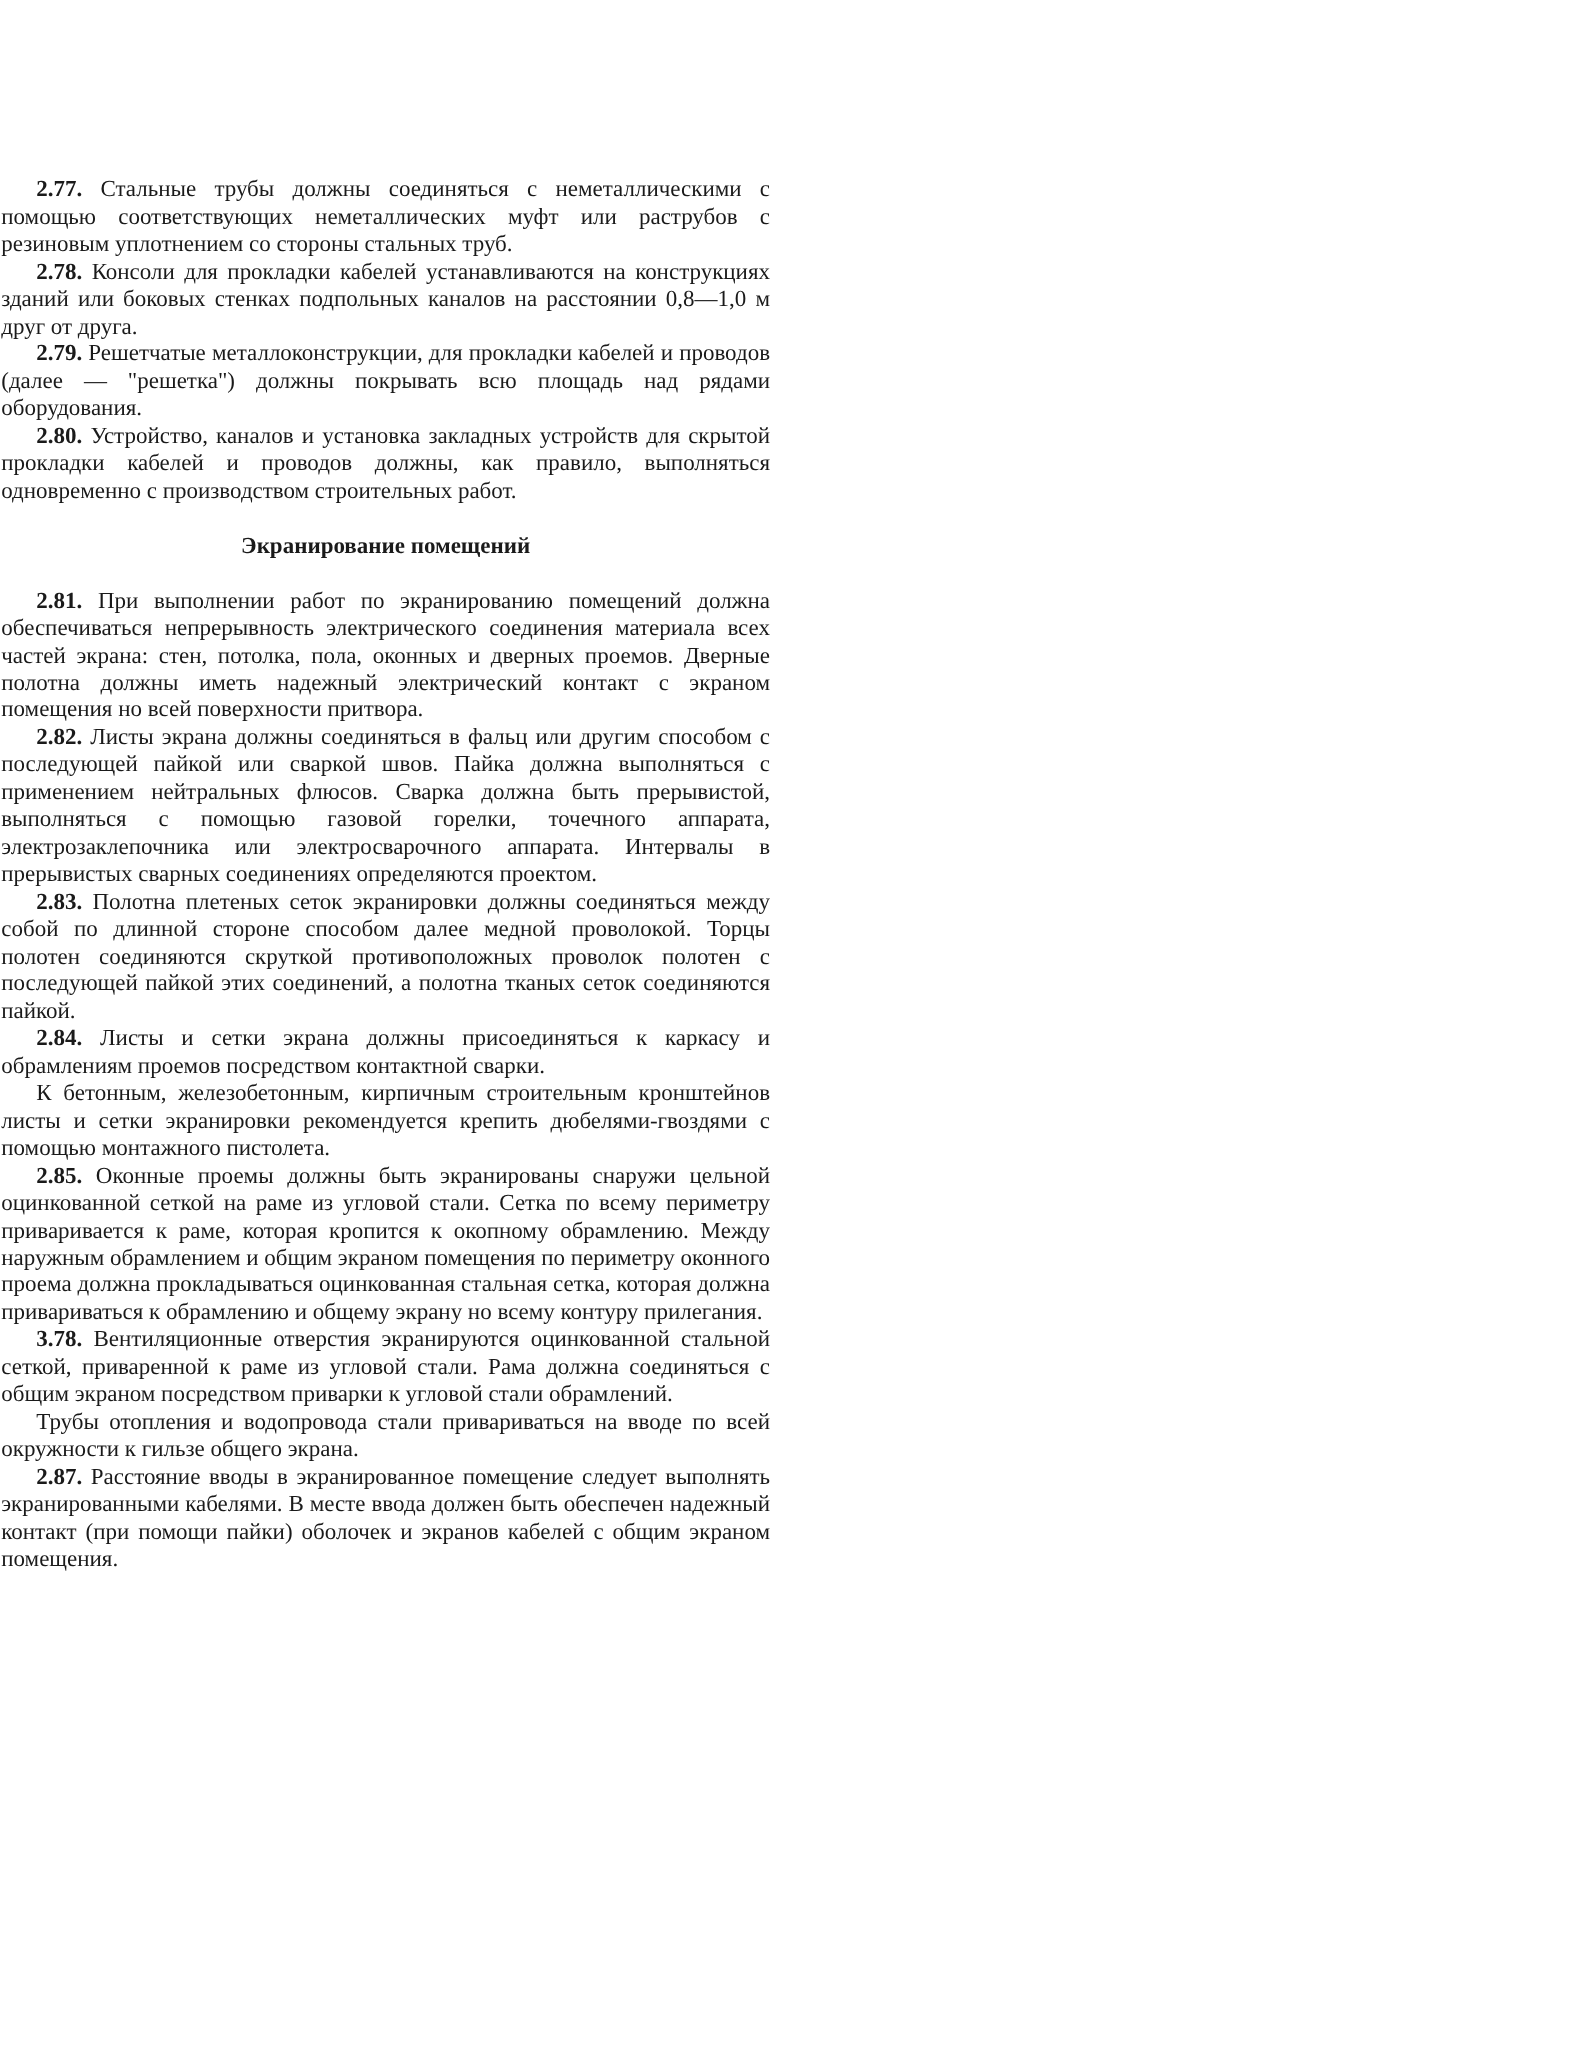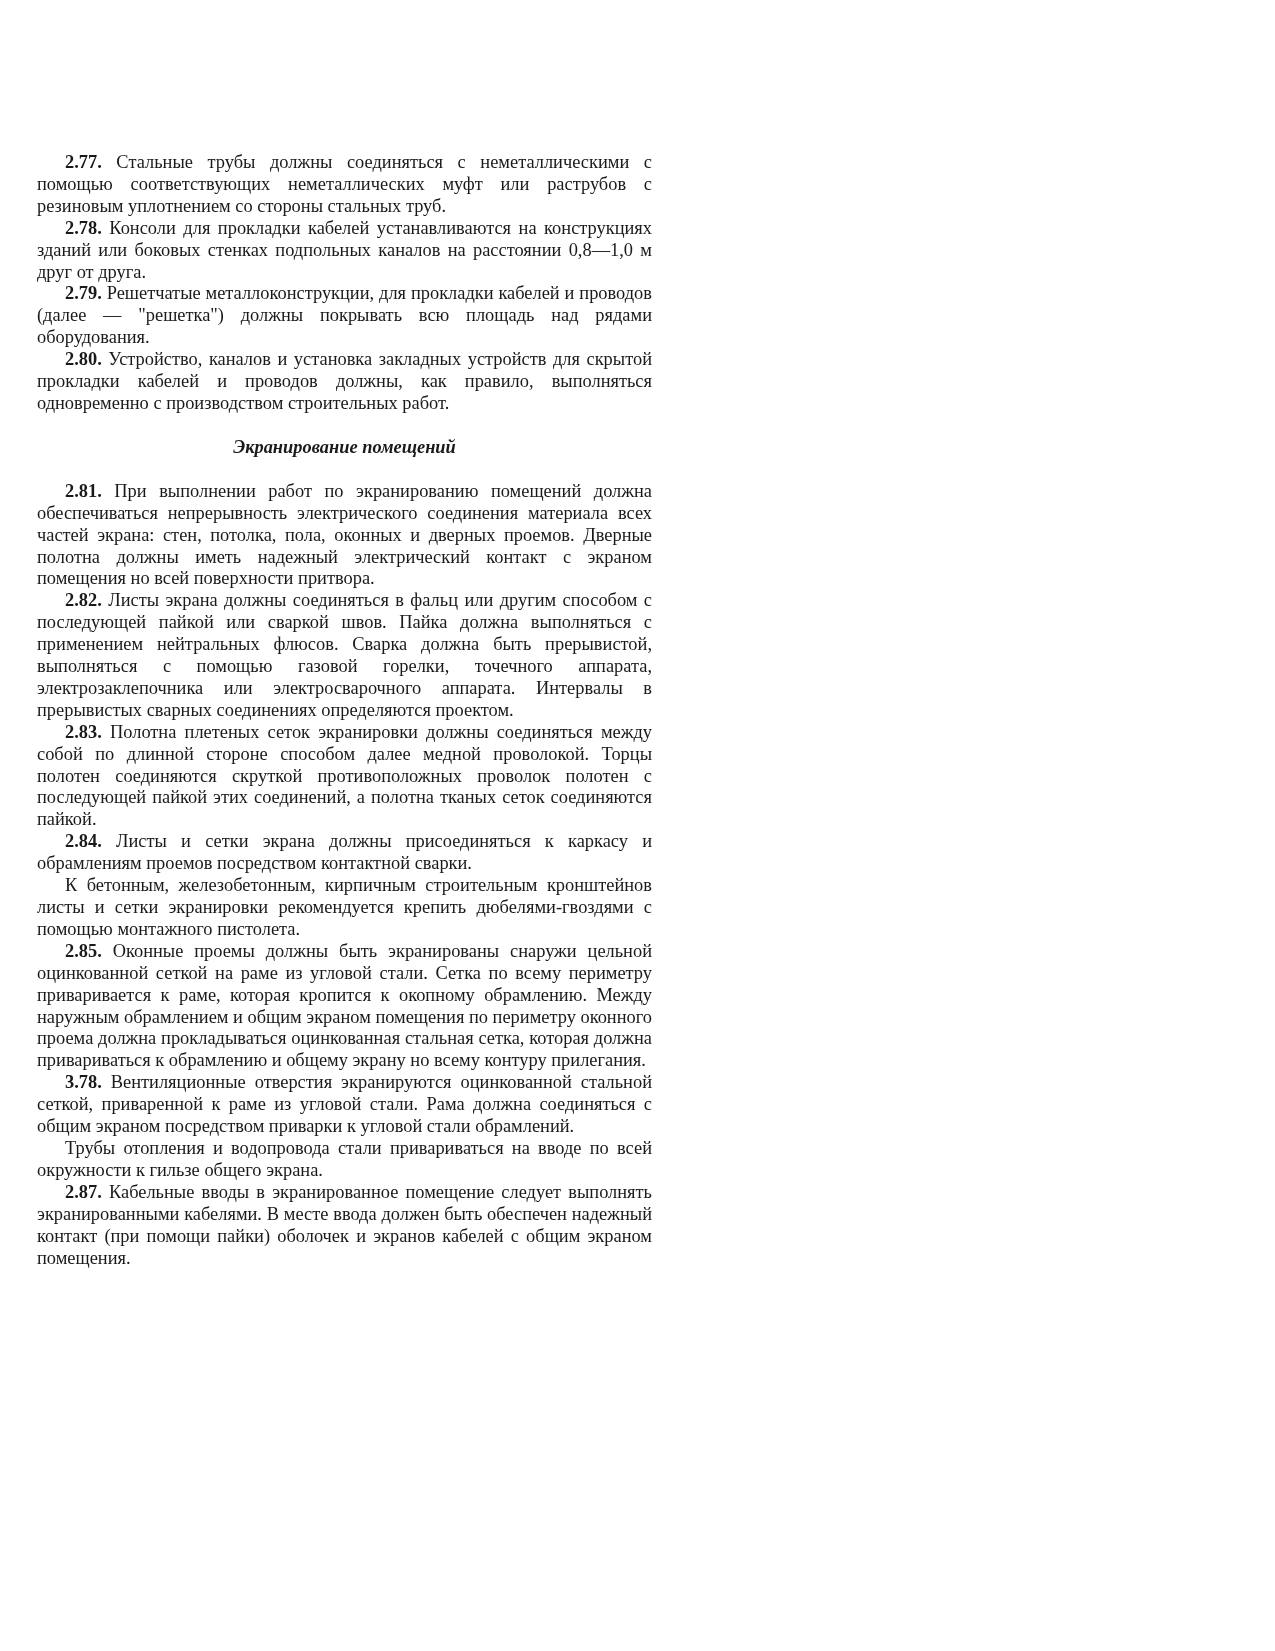--- a/index.html
+++ b/index.html
@@ -1,39 +1,37 @@
 <!DOCTYPE html>
 <html><head>
 <meta charset="utf-8">
 <style>
   html, body { margin: 0; padding: 0; background: #ffffff; }
   body { width: 1275px; height: 1651px; position: relative; overflow: hidden; }
   .page {
     position: absolute;
     left: 1px;
-    top: 152px;
+    top: 141px;
     width: 615px;
     font-family: "Liberation Serif", "DejaVu Serif", serif;
     font-size: 18.4px;
     line-height: 21.9px;
     color: #1a1a1a;
-    padding-left: 36px;
   }
   .para {
     margin: 0;
     text-align: justify;
     text-indent: 28px;
   }
   .num { font-weight: bold; }
   .heading {
     margin: 22px 0 22px 0;
     text-align: center;
     font-weight: bold;
     text-indent: 0;
-    font-style: italic;
   }
 </style>
 </head>
 <body>
 
 <div class="page">
 
   <p class="para"><span class="num">2.77.</span><span> Стальные трубы должны соединяться с неметаллическими с помощью соответствующих неметаллических муфт или раструбов с резиновым уплотнением со стороны стальных труб.</span></p>
 
   <p class="para"><span class="num">2.78.</span><span> Консоли для прокладки кабелей устанавливаются на конструкциях зданий или боковых стенках подпольных каналов на расстоянии 0,8—1,0 м друг от друга.</span></p>
@@ -54,15 +52,15 @@
   <p class="para"><span class="num">2.84.</span><span> Листы и сетки экрана должны присоединяться к каркасу и обрамлениям проемов посредством контактной сварки.</span></p>
 
   <p class="para"><span>К бетонным, железобетонным, кирпичным строительным кронштейнов листы и сетки экранировки рекомендуется крепить дюбелями-гвоздями с помощью монтажного пистолета.</span></p>
 
   <p class="para"><span class="num">2.85.</span><span> Оконные проемы должны быть экранированы снаружи цельной оцинкованной сеткой на раме из угловой стали. Сетка по всему периметру приваривается к раме, которая кропится к окопному обрамлению. Между наружным обрамлением и общим экраном помещения по периметру оконного проема должна прокладываться оцинкованная стальная сетка, которая должна привариваться к обрамлению и общему экрану но всему контуру прилегания.</span></p>
 
   <p class="para"><span class="num">3.78.</span><span> Вентиляционные отверстия экранируются оцинкованной стальной сеткой, приваренной к раме из угловой стали. Рама должна соединяться с общим экраном посредством приварки к угловой стали обрамлений.</span></p>
 
   <p class="para"><span>Трубы отопления и водопровода стали привариваться на вводе по всей окружности к гильзе общего экрана.</span></p>
 
-  <p class="para"><span class="num">2.87.</span><span> Кабельные вводы в экранированное помещение следует выполнять экранированными кабелями. В месте ввода должен быть обеспечен надежный контакт (при помощи пайки) оболочек и экранов кабелей с общим экраном помещения.</span></p>
+  <p class="para"><span class="num">2.87.</span><span> Расстояние вводы в экранированное помещение следует выполнять экранированными кабелями. В месте ввода должен быть обеспечен надежный контакт (при помощи пайки) оболочек и экранов кабелей с общим экраном помещения.</span></p>
 
 </div>
 
 </body></html>

